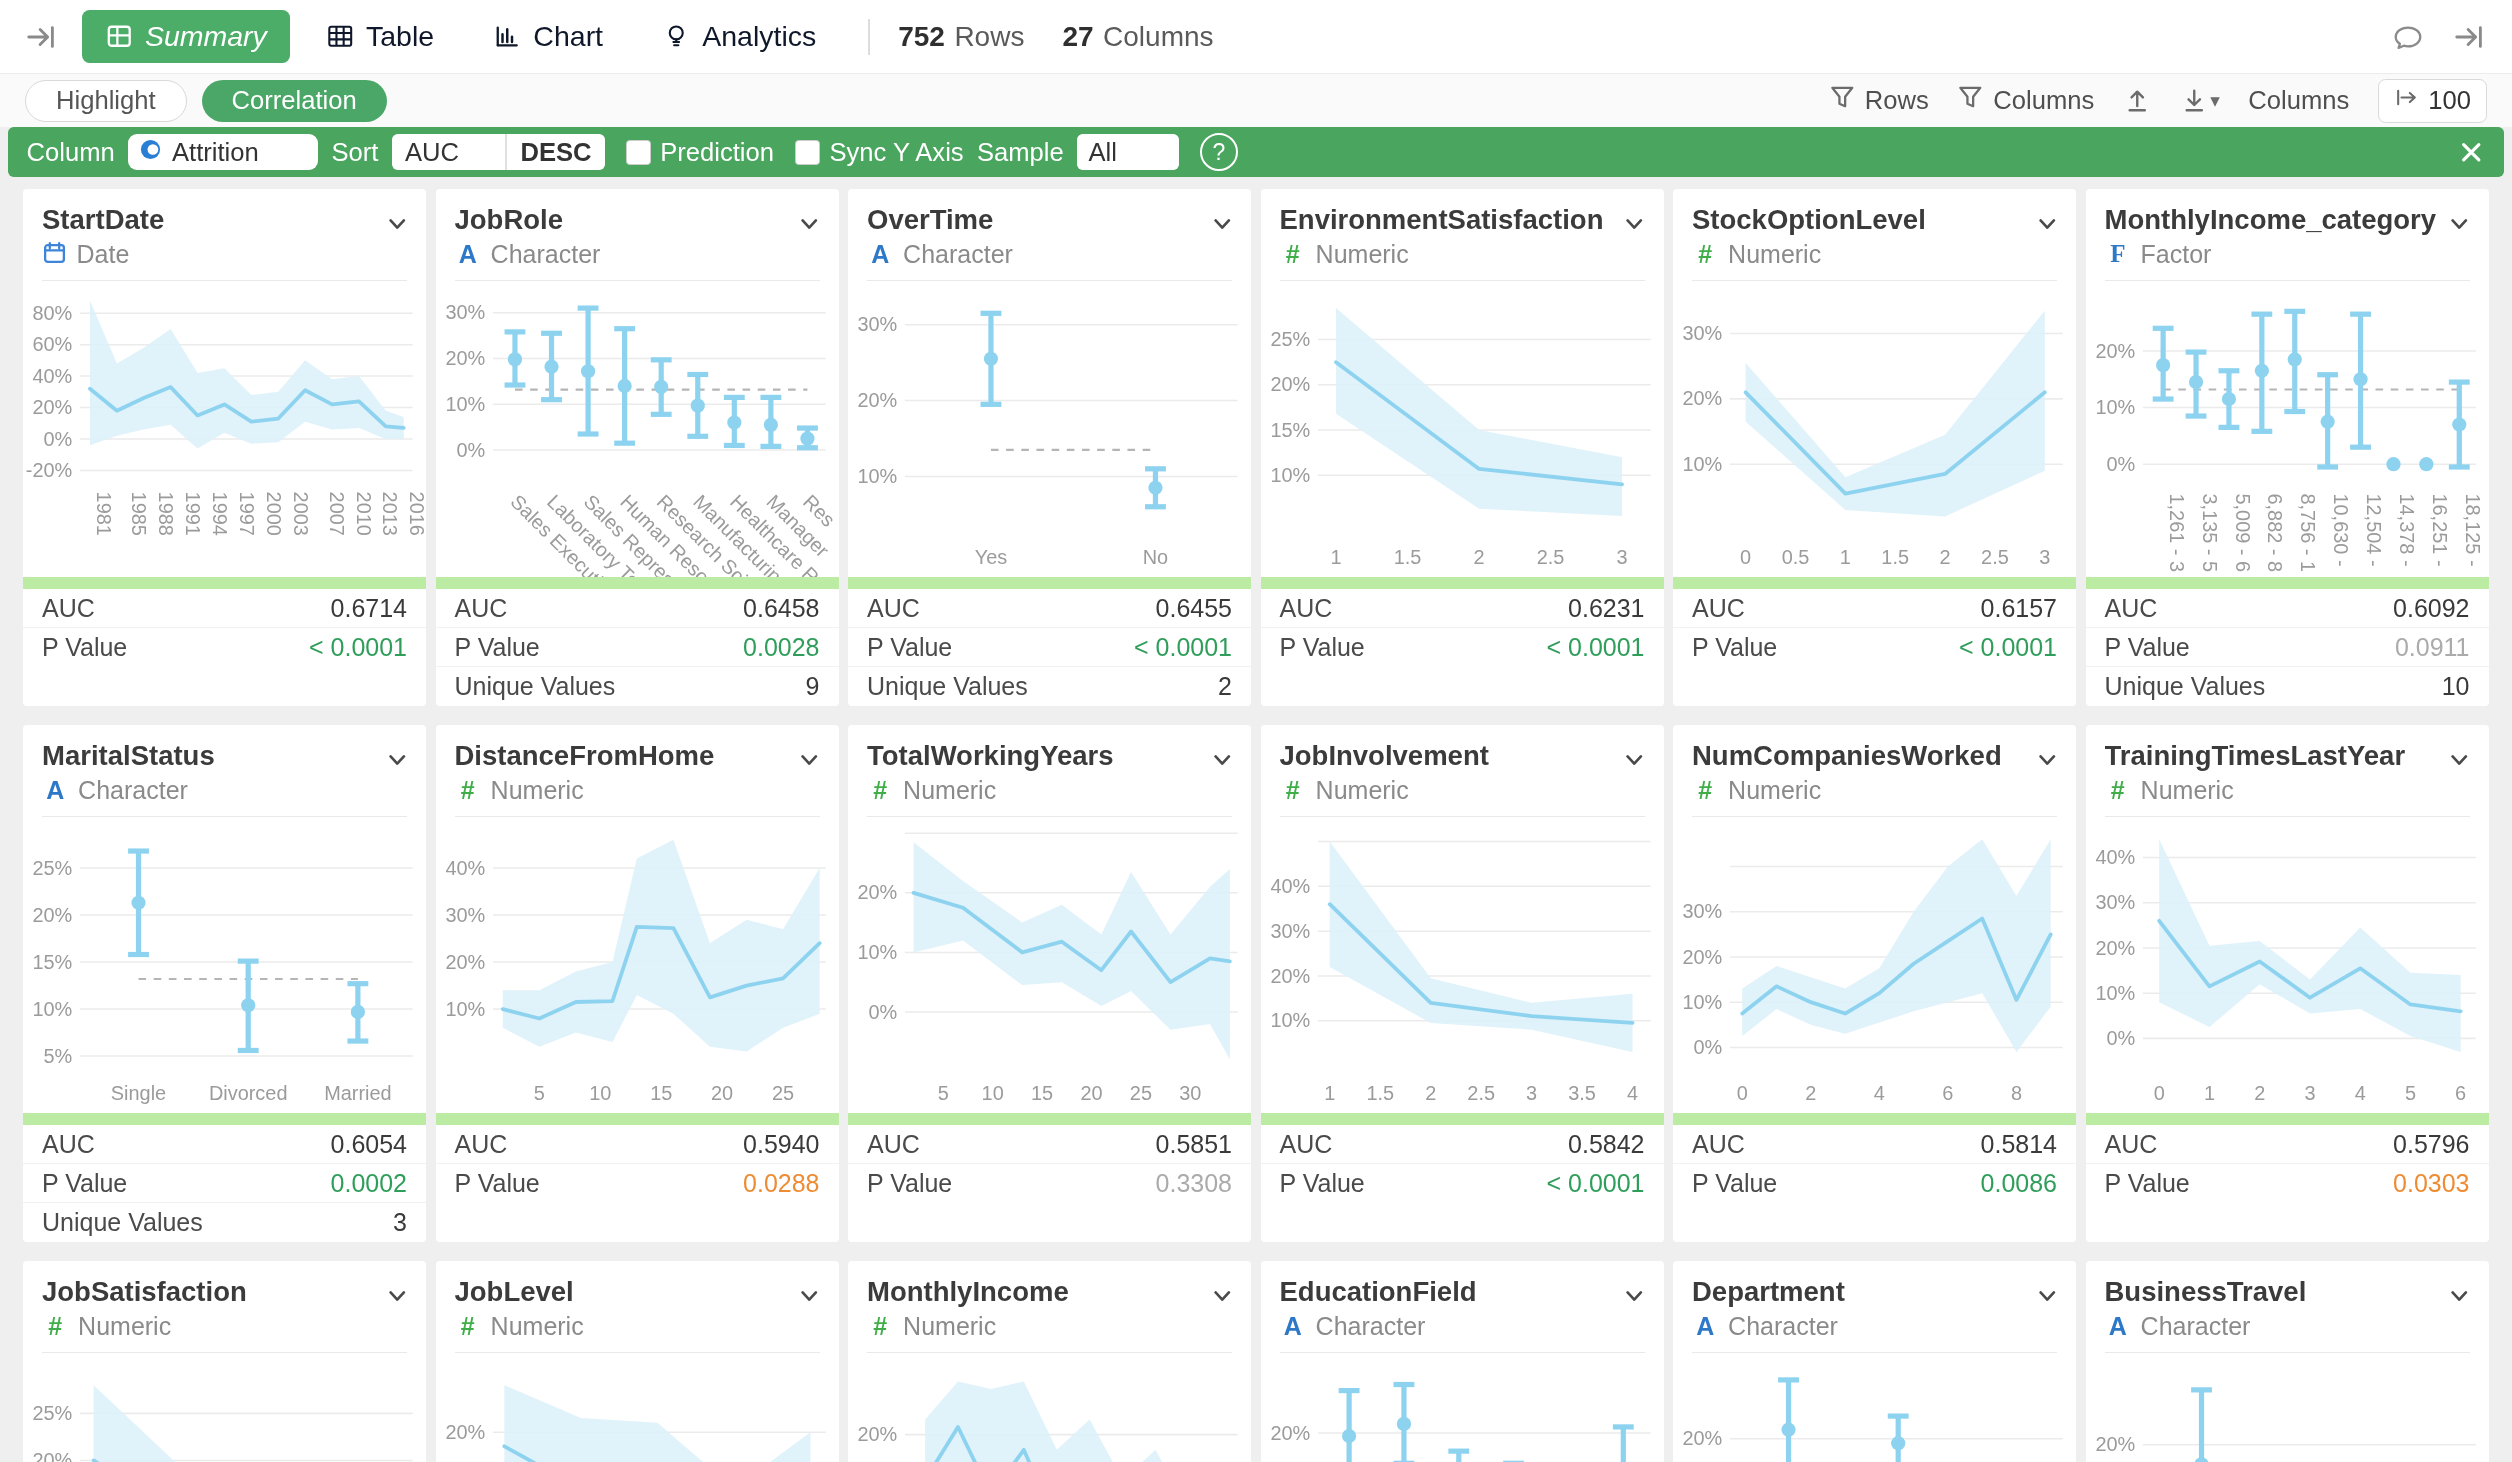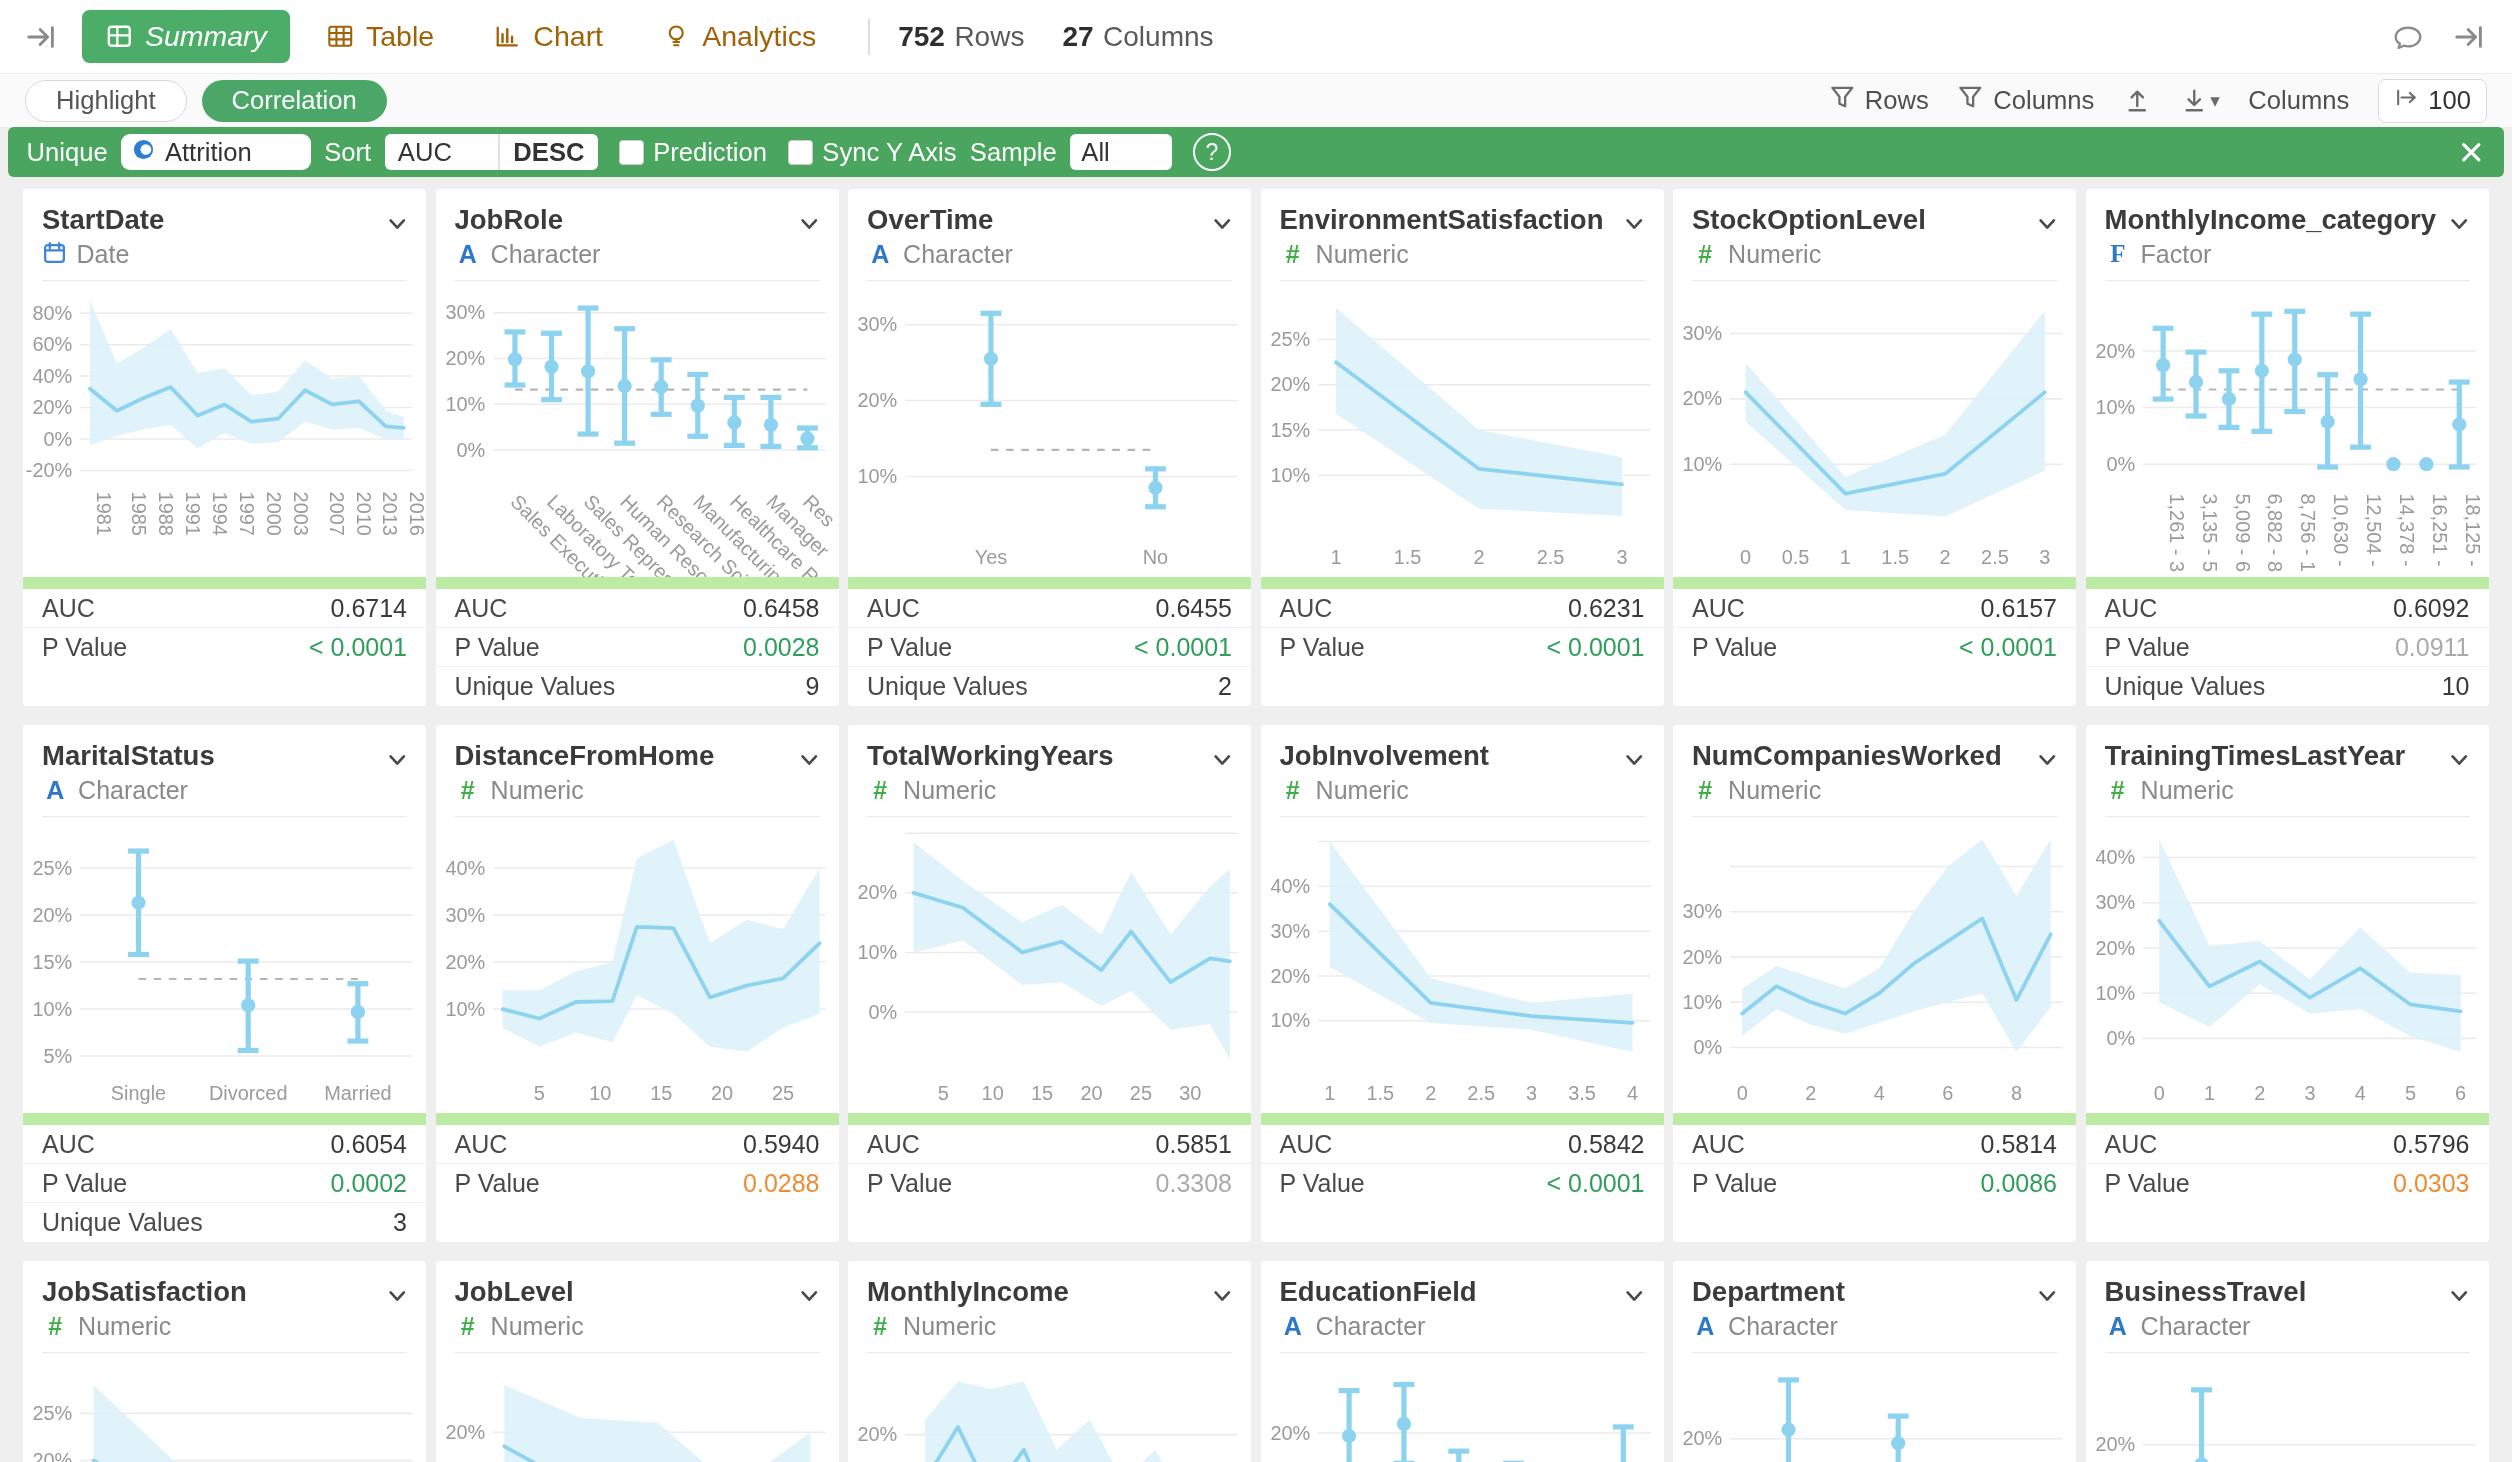--- a/index.html
+++ b/index.html
@@ -3,21 +3,21 @@
 <meta charset="utf-8">
 <style>
   html,body{margin:0;padding:0;}
   body{font-family:"Liberation Sans","DejaVu Sans",sans-serif; background:#efefef; width:2512px; height:1463px; overflow:hidden;}
   .app{width:2512px;height:1463px;position:relative;background:#efefef;}
 
   
   .topbar{height:74px;background:#ffffff;display:flex;align-items:center;padding:0 25px;border-bottom:1.9px solid #ececec;box-sizing:border-box;}
   .icon-btn{display:flex;align-items:center;justify-content:center;cursor:pointer;}
   .tabs{display:flex;align-items:center;gap:13.3px;margin-left:23px;}
-  .tab{display:flex;align-items:center;gap:11.4px;height:53px;padding:0 23px;border-radius:7.6px;font-size:28.5px;color:#a16207;cursor:pointer;}
+  .tab{display:flex;align-items:center;gap:11.4px;height:53px;padding:0 23px;border-radius:7.6px;font-size:28.5px;color:#0f172a;cursor:pointer;}
   .tab.active{background:#4cad68;color:#ffffff;font-style:italic;}
   .tab svg{display:block;}
   .vdiv{width:1.9px;height:36px;background:#dddddd;margin:0 28.5px;}
   .count{display:flex;align-items:center;gap:9.5px;font-size:28px;margin-right:38px;}
   .count .num{font-weight:700;color:#2f2f2f;}
   .count .lbl{color:#5a5a5a;}
   .topbar-right{margin-left:auto;display:flex;align-items:center;gap:28.5px;}
 
   
   .toolbar2{height:53px;background:#fafafa;display:flex;align-items:center;padding:0 25px;box-sizing:border-box;}
@@ -178,21 +178,21 @@
       <div class="limit-box">
         <span><svg width="25" height="25" viewBox="0 0 30 30">
               <path d="M5 7 V23 M9 15 H25 M19 9.5 L25 15 L19 20.5" stroke="#6b6b6b" stroke-width="2.5" fill="none" stroke-linecap="round" stroke-linejoin="round"></path>
             </svg></span>
         <span>100</span>
       </div>
     </div>
   </div>
 
   <div class="filterbar">
-    <span>Unique</span>
+    <span>Column</span>
     <div class="field attr">
       <span><svg width="23" height="23" viewBox="0 0 24 24">
             <circle cx="12" cy="12" r="10" fill="#2a7fd4"></circle>
             <circle cx="14.5" cy="12" r="5.6" fill="#ffffff"></circle>
           </svg></span>
       <span>Attrition</span>
     </div>
     <span>Sort</span>
     <div class="sortfield">
       <span class="seg by">AUC</span>

